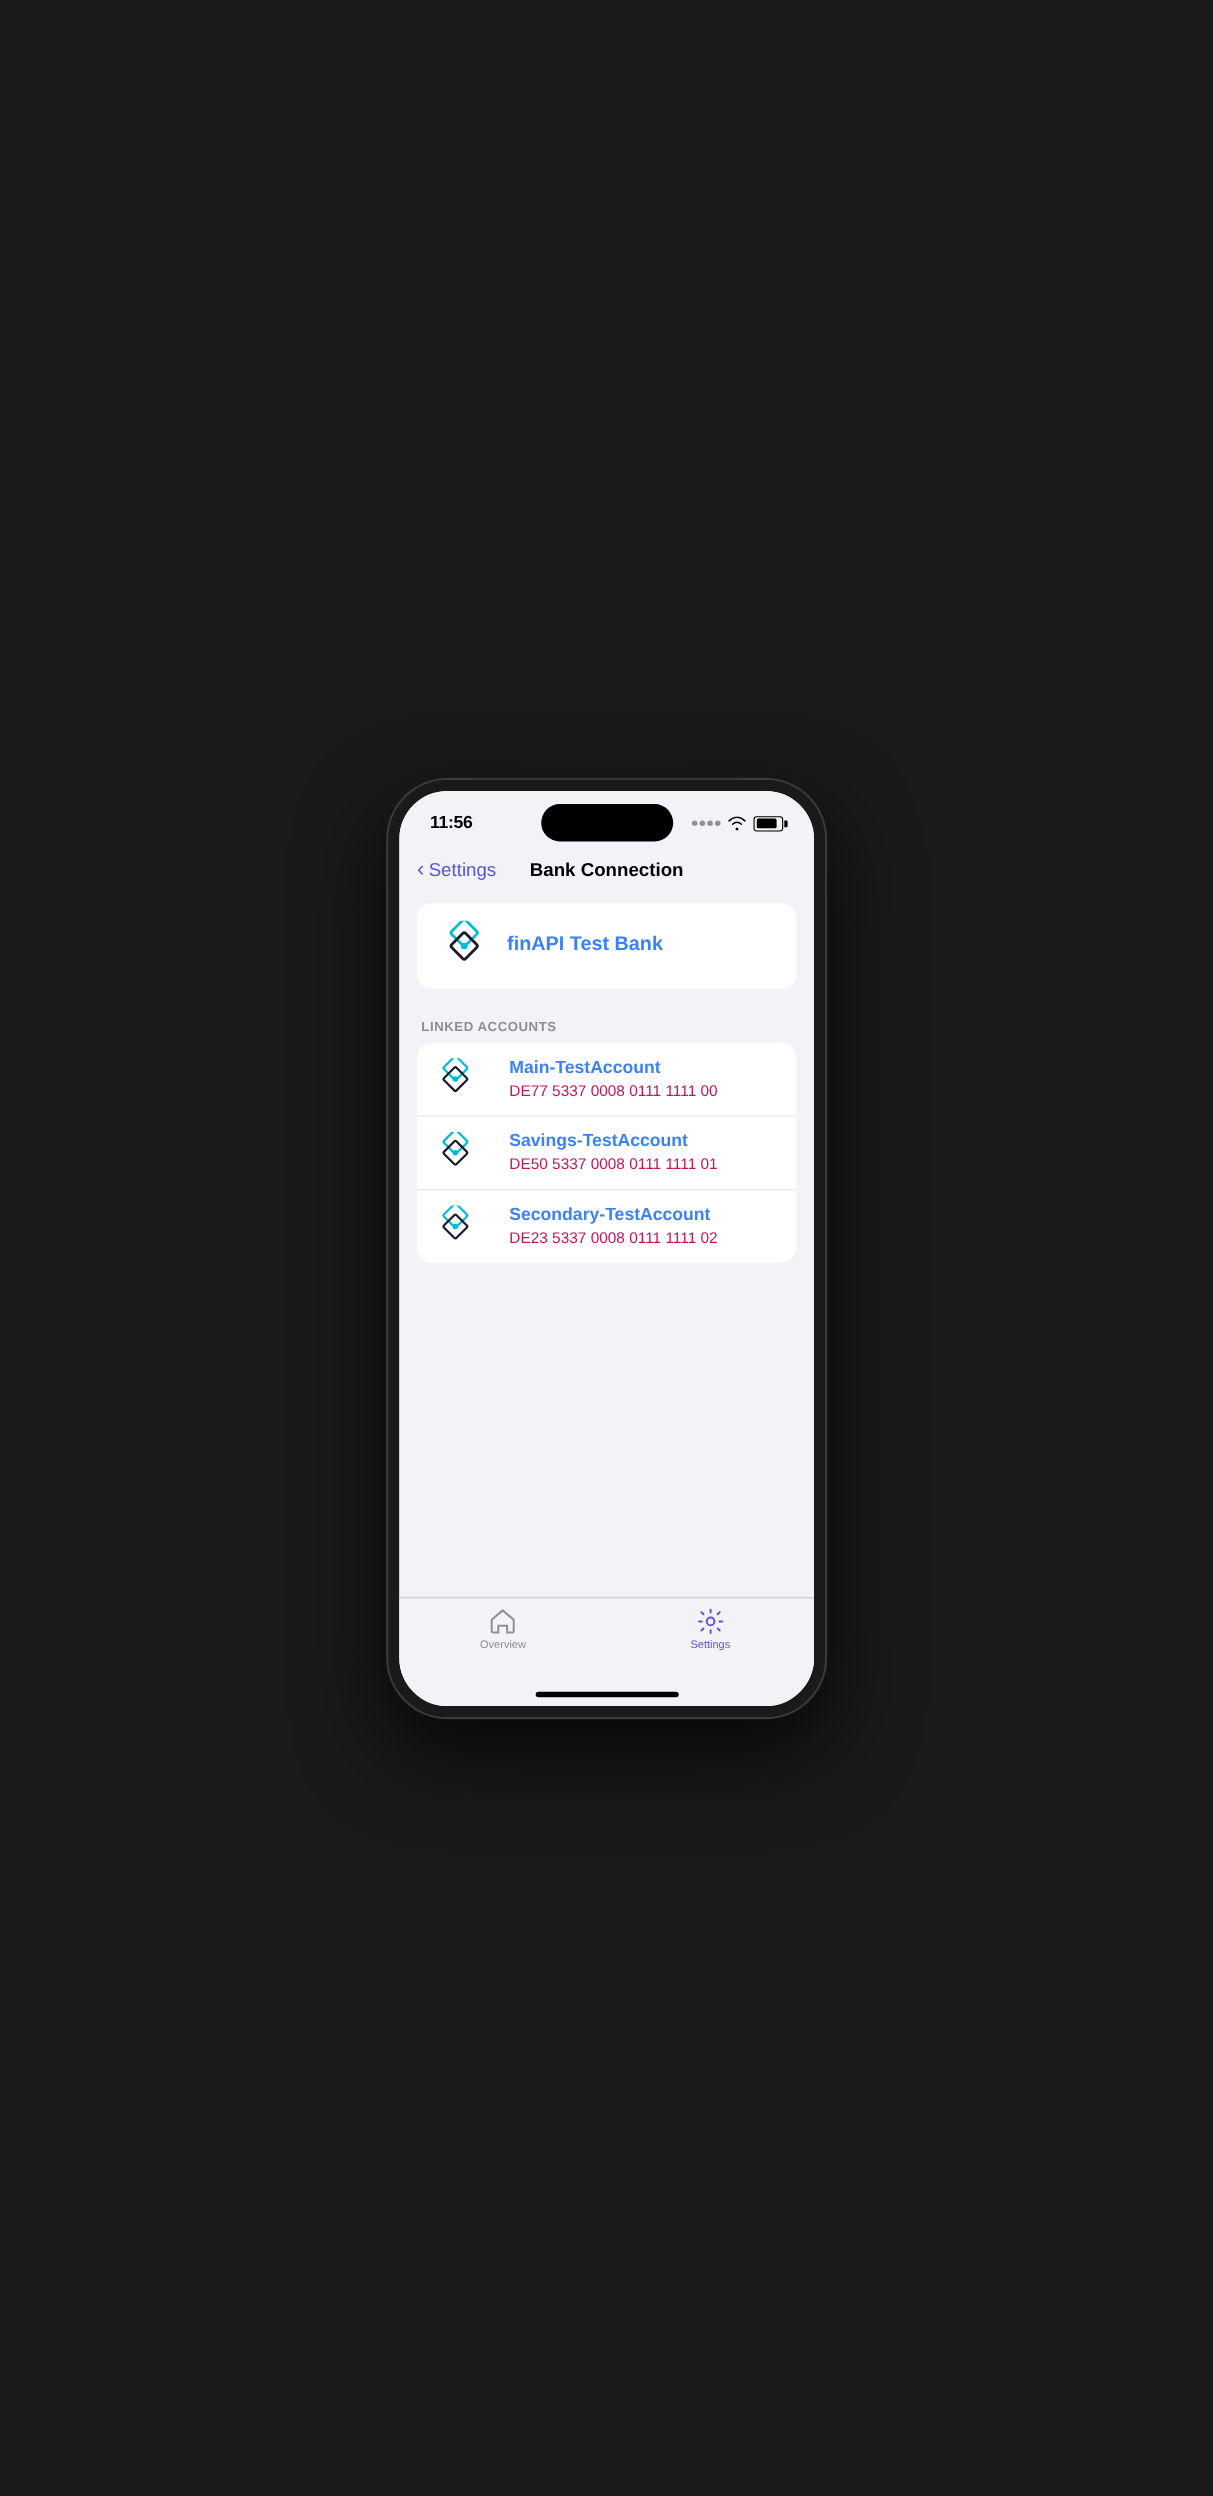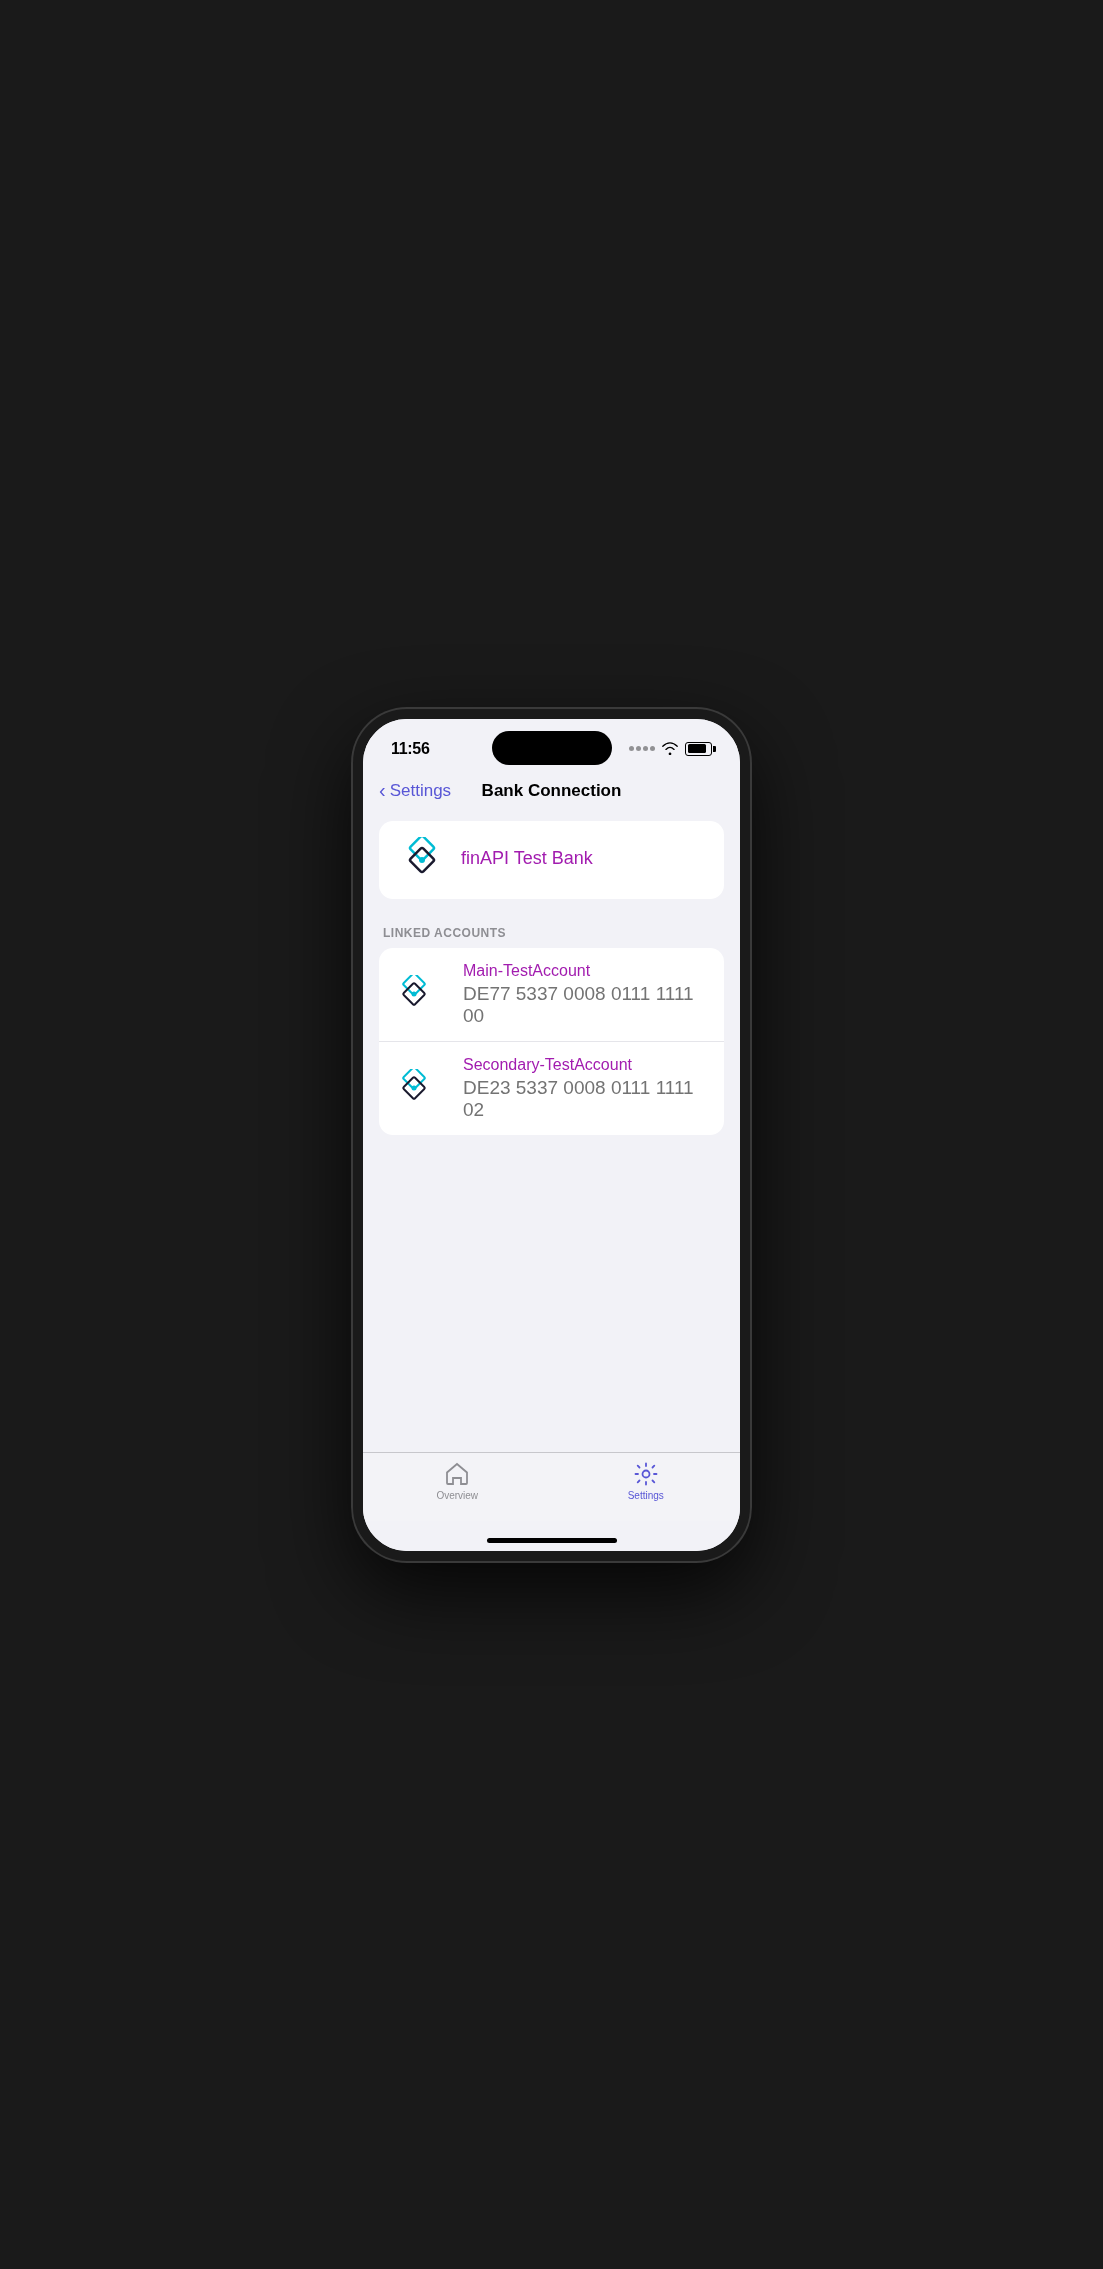--- a/index.html
+++ b/index.html
@@ -215,28 +215,28 @@
     .account-item:last-child {
       border-bottom: none;
     }
 
     .account-info {
       flex: 1;
     }
 
     .account-name {
       font-size: 16px;
-      font-weight: 400;
-      color: #a21caf;
+      font-weight: 700;
+      color: #3b82f6;
       margin-bottom: 3px;
     }
 
     .account-iban {
-      font-size: 19px;
-      color: #737373;
+      font-size: 14px;
+      color: #be185d;
     }
 
     
     .finapi-icon {
       width: 46px;
       height: 46px;
       flex-shrink: 0;
     }
 
     .finapi-icon-sm {
@@ -367,20 +367,31 @@
             <rect x="11" y="1" width="16" height="16" rx="1.5" transform="rotate(45 19 9)" fill="none" stroke="#00bcd4" stroke-width="2"></rect>
             <rect x="11" y="11" width="16" height="16" rx="1.5" transform="rotate(45 19 19)" fill="none" stroke="#1a1a2e" stroke-width="2"></rect>
             <circle cx="19" cy="19" r="2.5" fill="#00bcd4"></circle>
           </svg>
           <div class="account-info">
             <div class="account-name">Main-TestAccount</div>
             <div class="account-iban">DE77 5337 0008 0111 1111 00</div>
           </div>
         </div>
 
+        <div class="account-item">
+          <svg class="finapi-icon-sm" viewBox="0 0 38 38" fill="none">
+            <rect x="11" y="1" width="16" height="16" rx="1.5" transform="rotate(45 19 9)" fill="none" stroke="#00bcd4" stroke-width="2"></rect>
+            <rect x="11" y="11" width="16" height="16" rx="1.5" transform="rotate(45 19 19)" fill="none" stroke="#1a1a2e" stroke-width="2"></rect>
+            <circle cx="19" cy="19" r="2.5" fill="#00bcd4"></circle>
+          </svg>
+          <div class="account-info">
+            <div class="account-name">Savings-TestAccount</div>
+            <div class="account-iban">DE50 5337 0008 0111 1111 01</div>
+          </div>
+        </div>
 
         <div class="account-item">
           <svg class="finapi-icon-sm" viewBox="0 0 38 38" fill="none">
             <rect x="11" y="1" width="16" height="16" rx="1.5" transform="rotate(45 19 9)" fill="none" stroke="#00bcd4" stroke-width="2"></rect>
             <rect x="11" y="11" width="16" height="16" rx="1.5" transform="rotate(45 19 19)" fill="none" stroke="#1a1a2e" stroke-width="2"></rect>
             <circle cx="19" cy="19" r="2.5" fill="#00bcd4"></circle>
           </svg>
           <div class="account-info">
             <div class="account-name">Secondary-TestAccount</div>
             <div class="account-iban">DE23 5337 0008 0111 1111 02</div>

